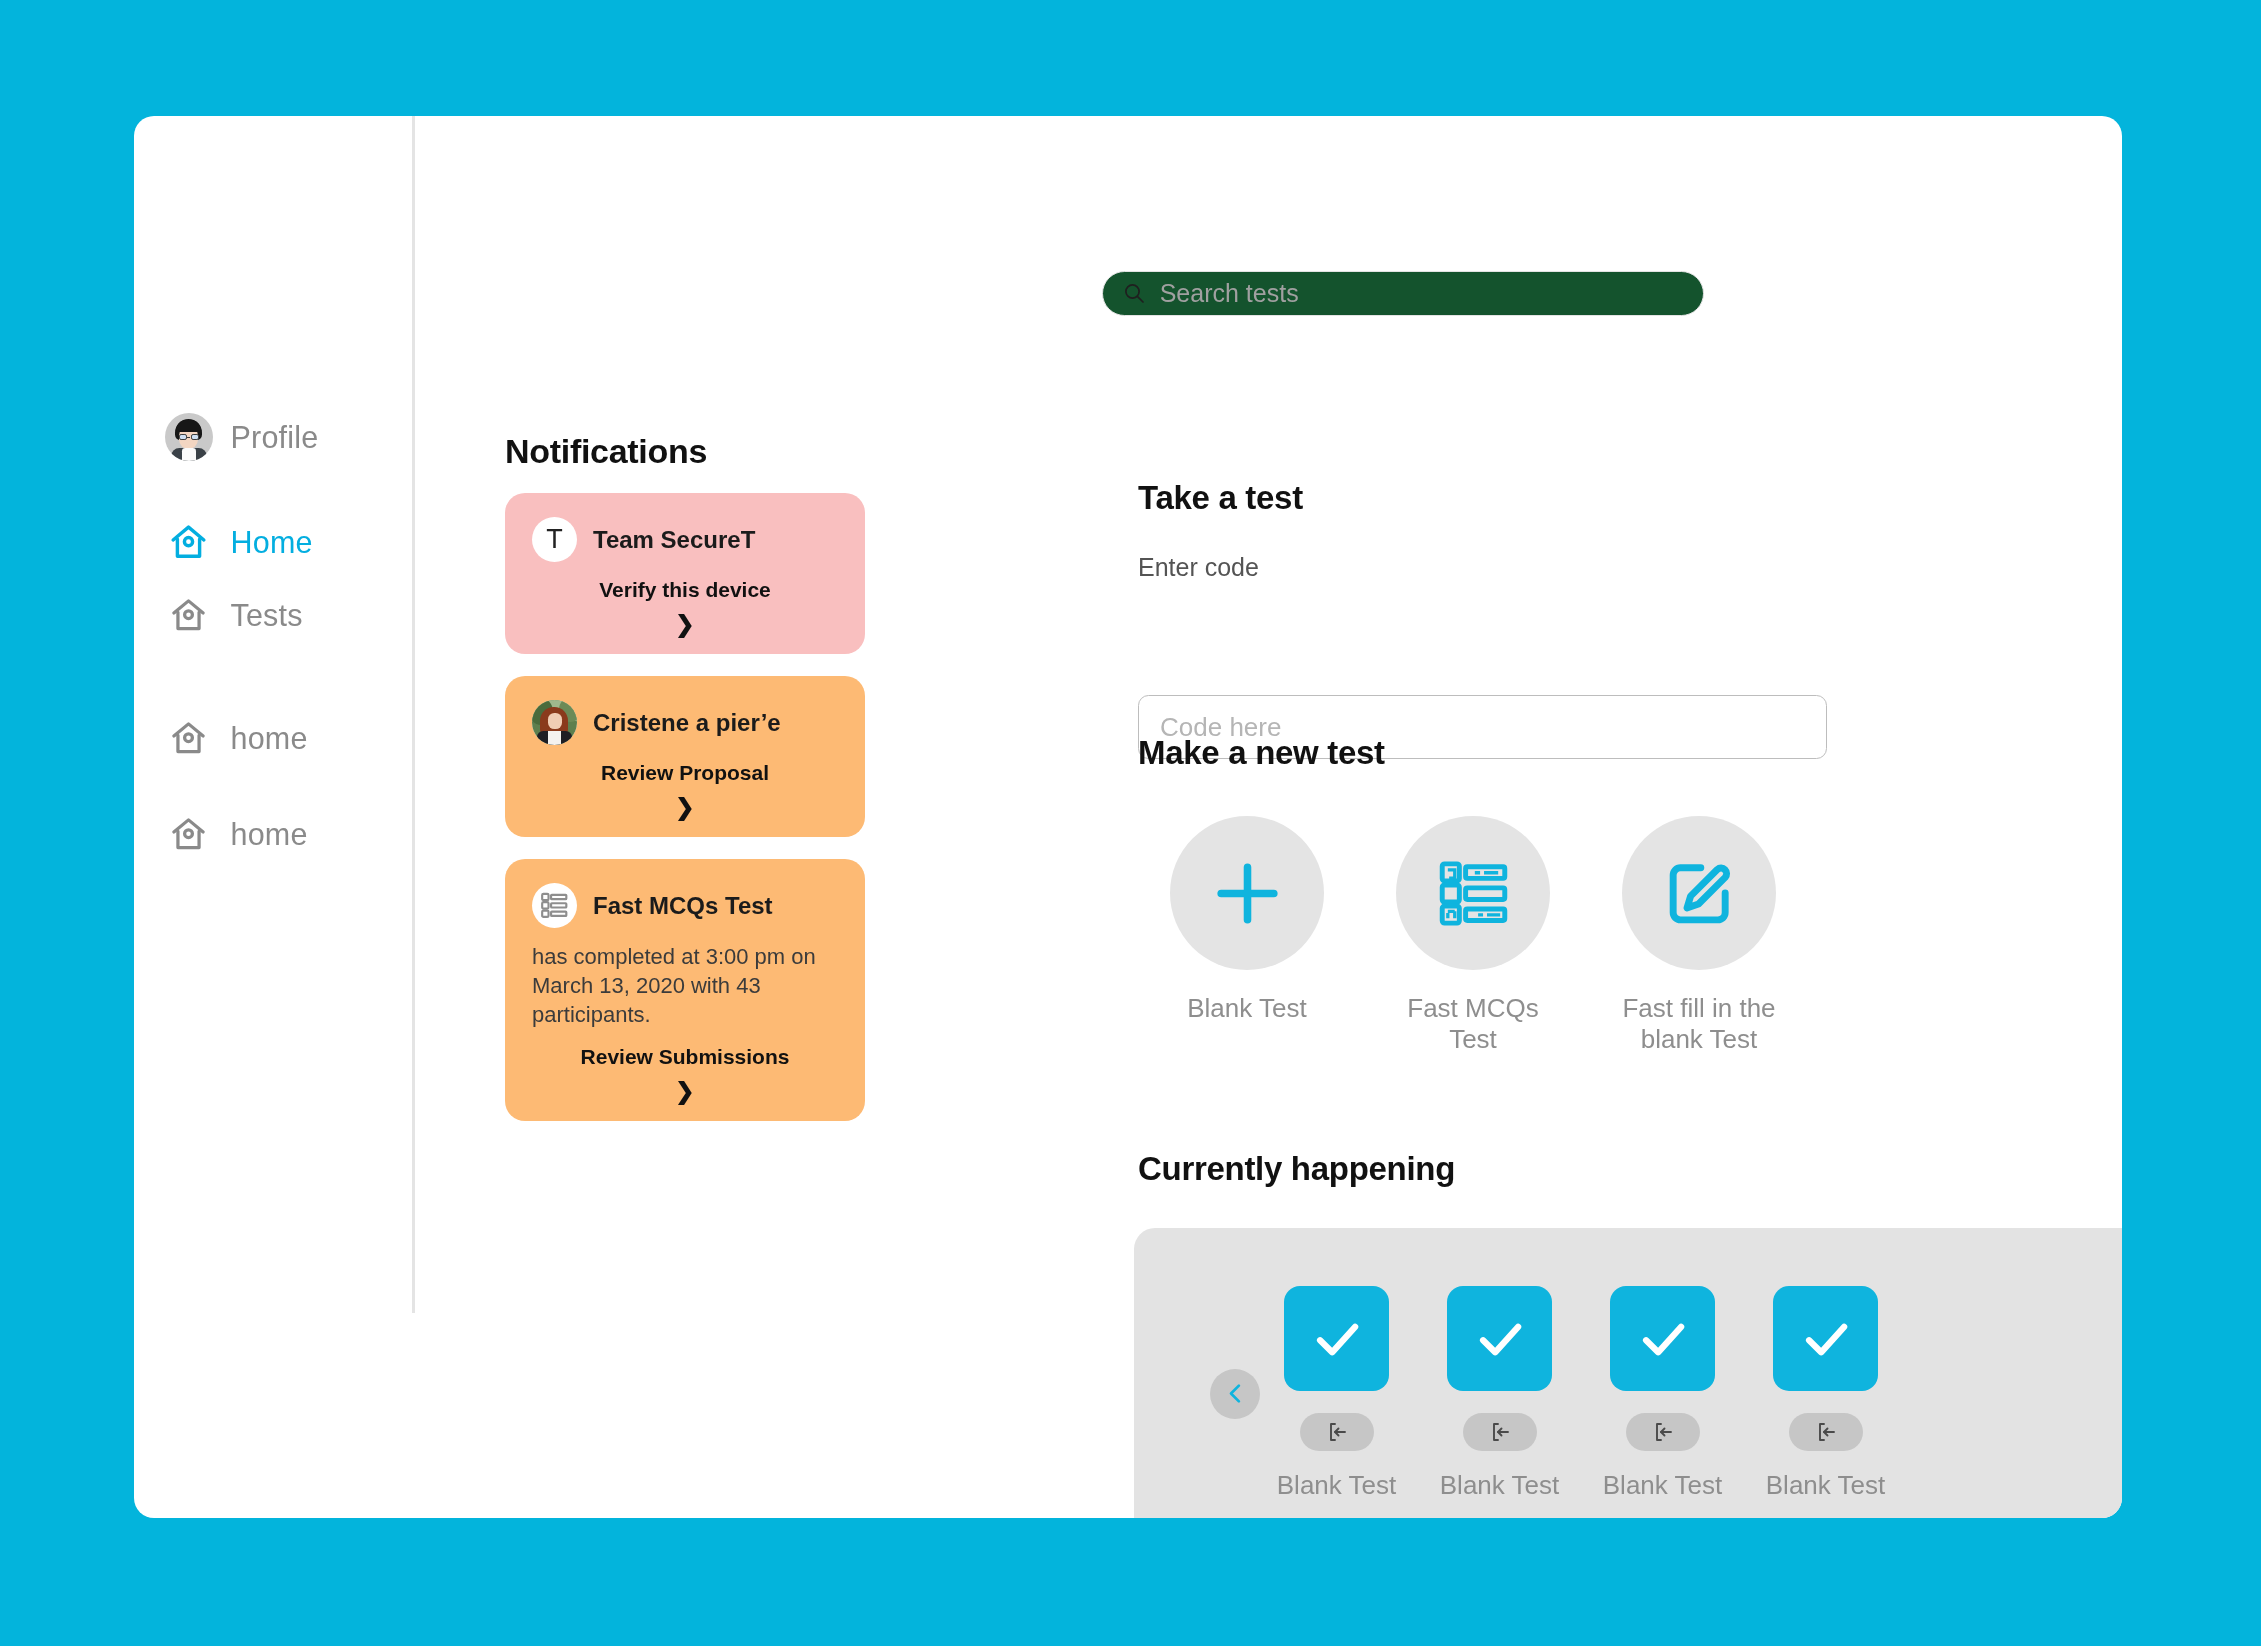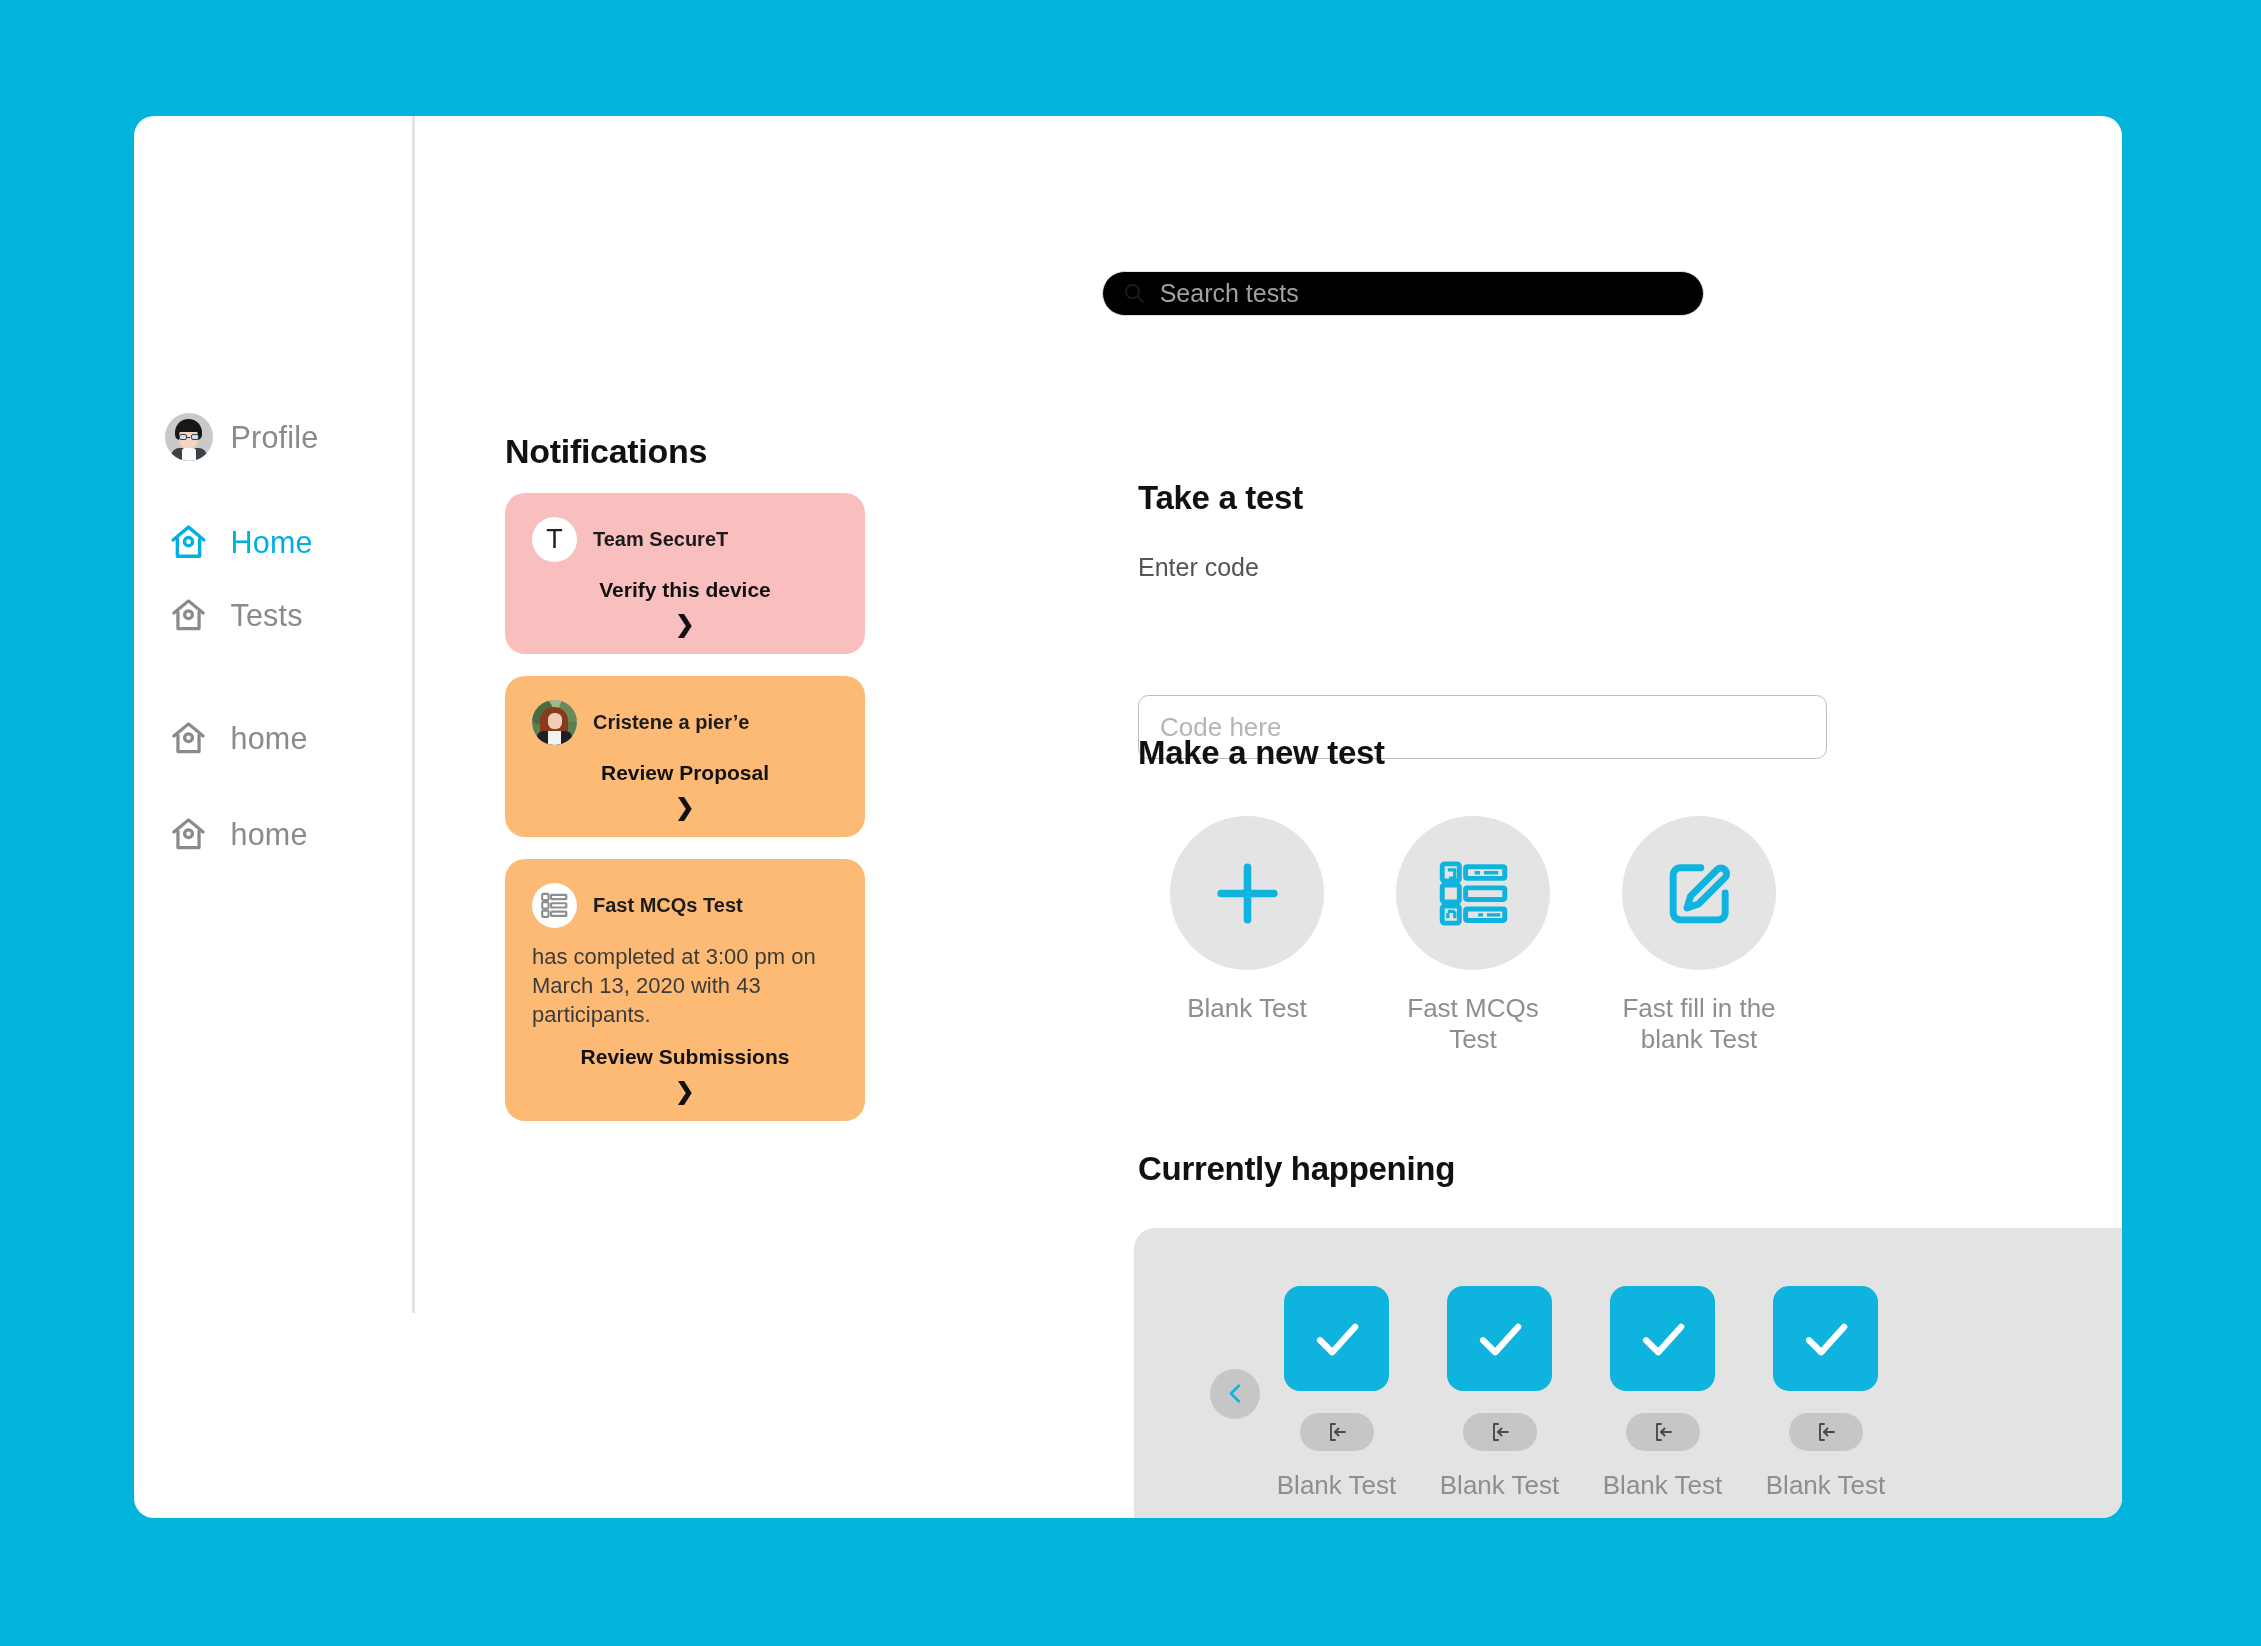--- a/index.html
+++ b/index.html
@@ -71,21 +71,21 @@
   }
   .notif-card.pink{ background:#F9BFBF; }
   .notif-card.blue{ background:#fdba74; }
   .notif-head{ display:flex; align-items:center; gap:16px; }
   .notif-ava{
     width:45px;height:45px;border-radius:50%;
     display:flex;align-items:center;justify-content:center;
     flex:0 0 45px; overflow:hidden; position:relative; background:#ffffff;
   }
   .notif-ava .letter{ font-size:27px; color:#222; }
-  .notif-name{ font-size:20px; font-weight:bold; color:#1b1b1b; white-space:nowrap;}
+  .notif-name{ font-size:24px; font-weight:bold; color:#1b1b1b; white-space:nowrap;}
   .notif-body{ font-size:22px; line-height:1.33; color:#3b3b3b; margin-top:13.7px;}
   .notif-body b{ color:#111; }
   .notif-action{
     margin-top:16px; text-align:right;
     font-size:21px; font-weight:bold; color:#111;
     display:flex; align-items:center; justify-content:space-between; gap:11px;flex-direction:column;
   }
   .chev{ font-size:23px; font-weight:bold; line-height:1; }
 
   
@@ -102,21 +102,21 @@
   .mcq-mini{ width:30.5px;height:30.5px; }
 
   
   .main{ position:absolute; left:726px; top:0; right:0; bottom:0; }
 
   .searchbar{
     position:absolute; left:242px; top:155px;
     width:602px; height:45px;
     border:1.6px solid #E3E3E3; border-radius:24px;
     display:flex; align-items:center; gap:13.7px; padding:0 19px;
-    background:#000000;
+    background:#14532d;
   }
   .search-ph{ font-size:25px; color:#A0A0A0; }
 
   .sec-title{
     position:absolute; font-size:33px; font-weight:bold; color:#111; letter-spacing:-0.3px;
   }
   .sub-label{ position:absolute; font-size:25px; color:#545454; }
 
   .code-input{
     position:absolute; left:278px; top:579px;

